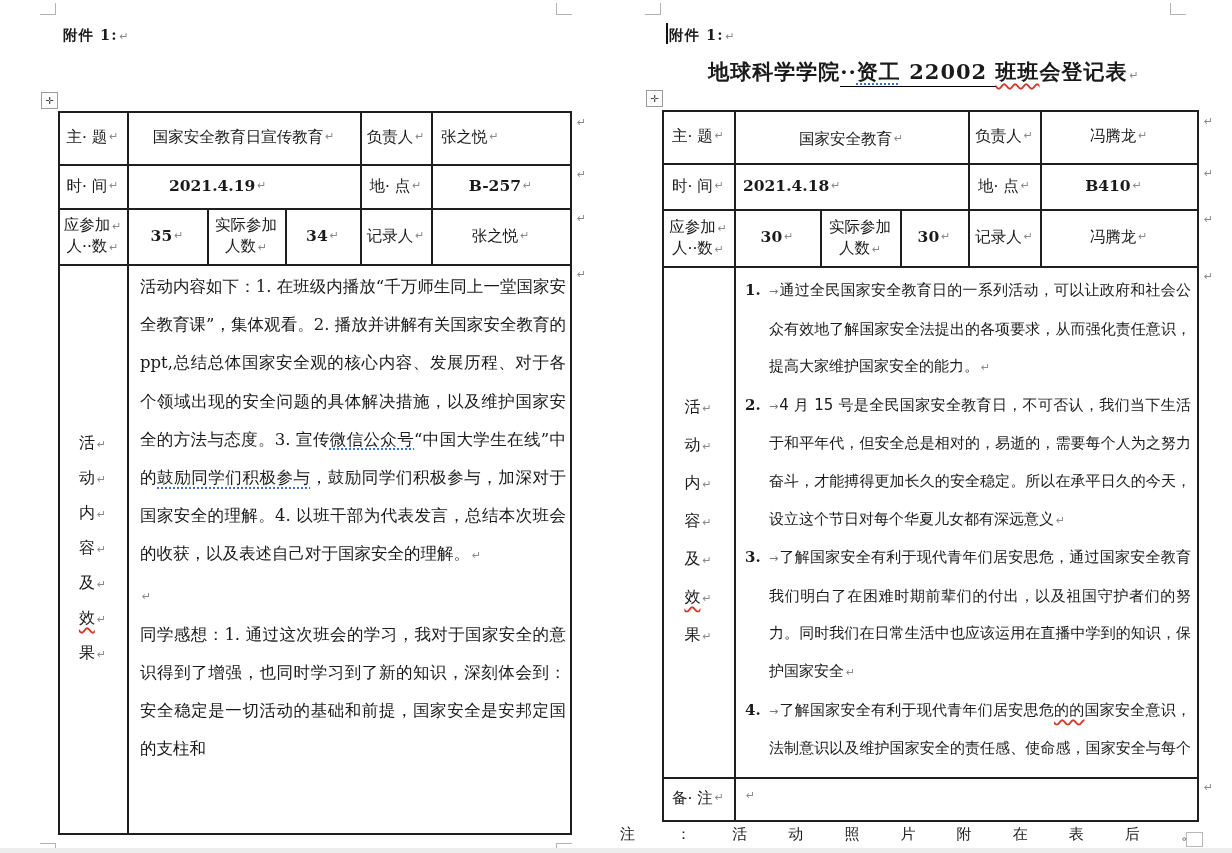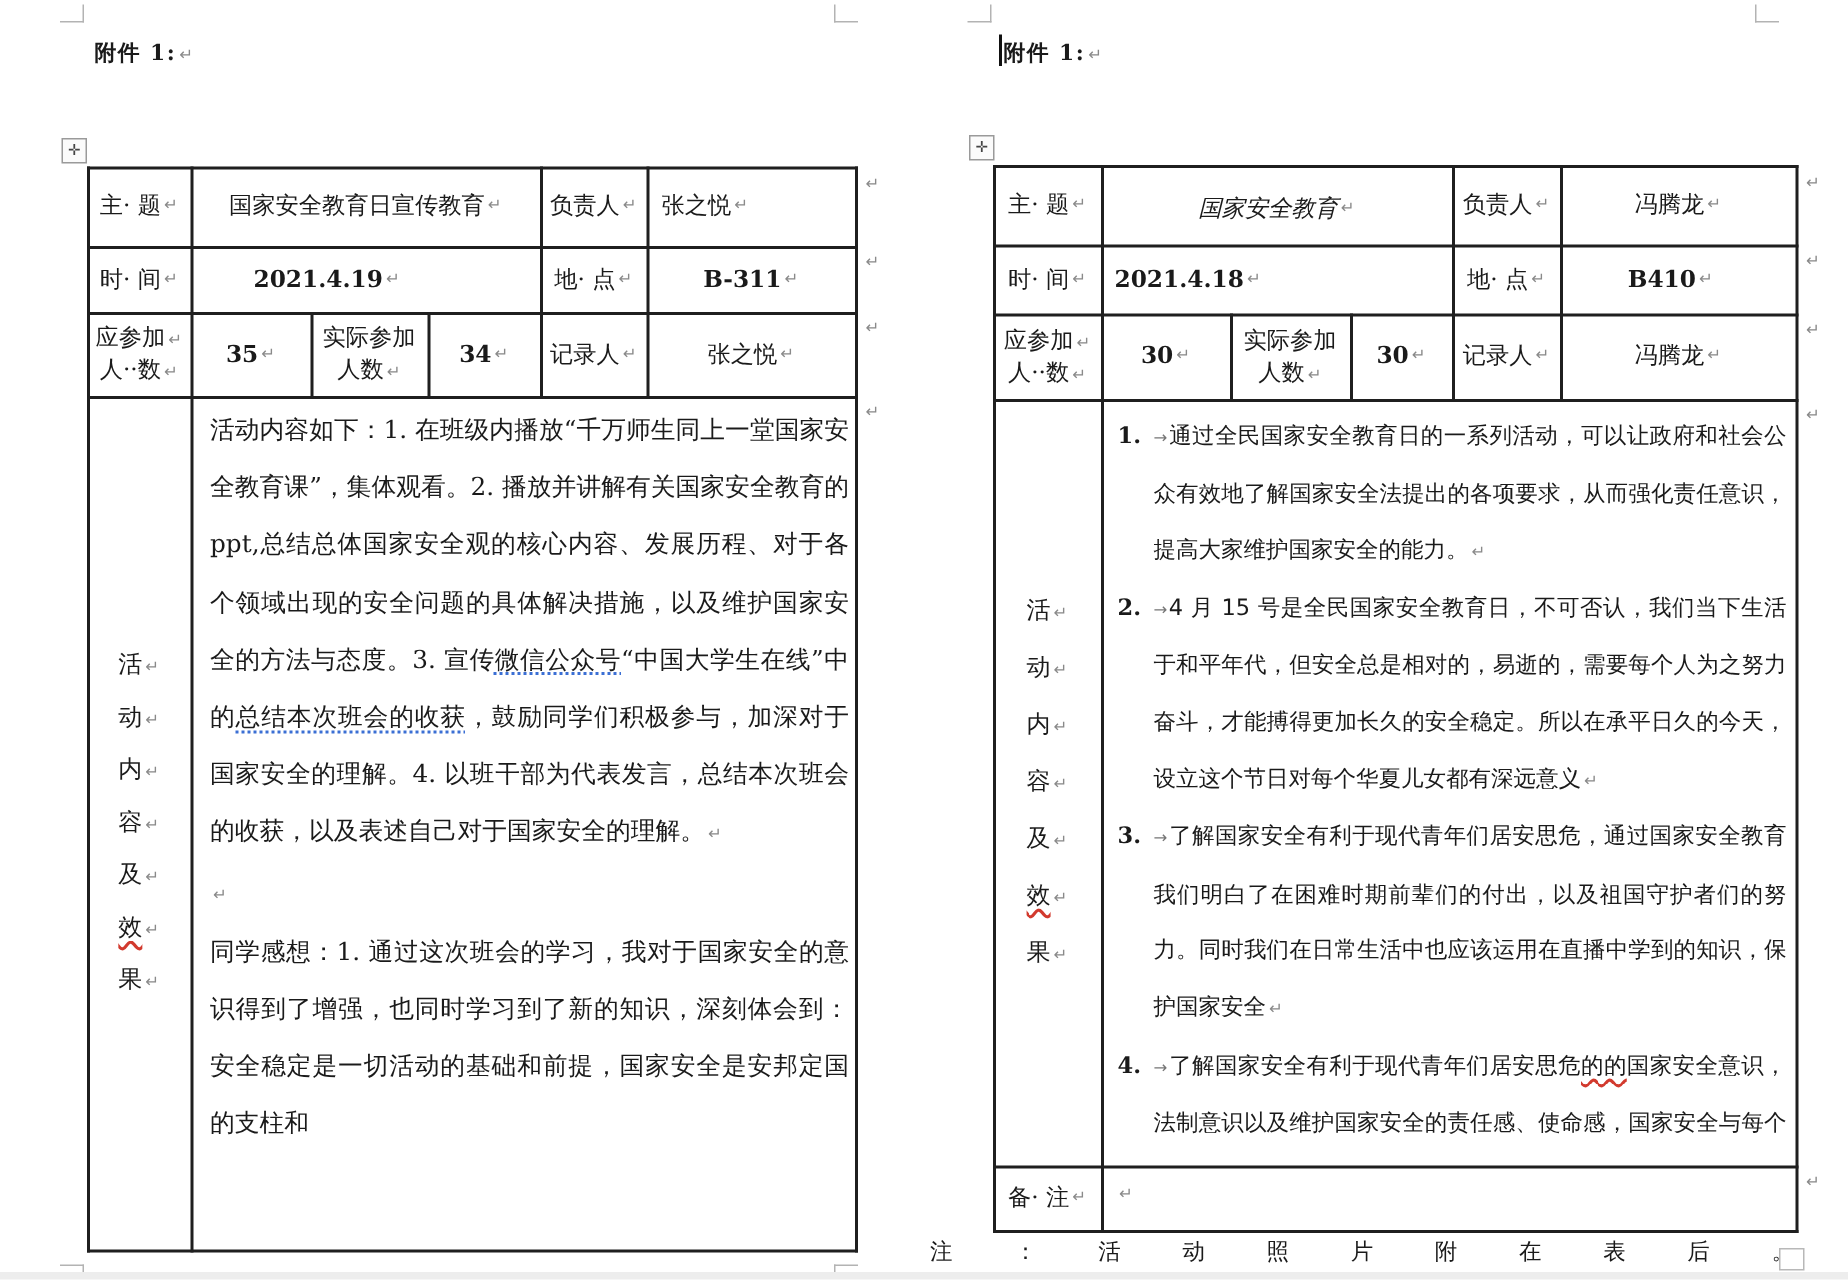--- a/index.html
+++ b/index.html
@@ -108,21 +108,21 @@
     </div>
   <div class="cell left num2" style="left:136px;top:164px;width:224px;height:44px;margin-left:33px;">
       <span>2021.4.19</span>
       <span class="pc">↵</span>
     </div>
   <div class="cell" style="left:360px;top:164px;width:71px;height:44px;">
       <span>地· 点</span>
       <span class="pc">↵</span>
     </div>
   <div class="cell num2" style="left:431px;top:164px;width:139px;height:44px;">
-      <span>B-311</span>
+      <span>B-257</span>
       <span class="pc">↵</span>
     </div>
 
   <div class="cell" style="left:58px;top:208px;width:69px;height:56px;flex-direction:column;">
     <span class="ch"><span>应参加</span><span class="pc">↵</span></span>
     <span class="ch"><span>人··数</span><span class="pc">↵</span></span>
   </div>
   <div class="cell num2" style="left:127px;top:208px;width:80px;height:56px;">
       <span>35</span>
       <span class="pc">↵</span>
@@ -148,36 +148,39 @@
     <span class="ch"><span>活</span><span class="pc">↵</span></span>
     <span class="ch"><span>动</span><span class="pc">↵</span></span>
     <span class="ch"><span>内</span><span class="pc">↵</span></span>
     <span class="ch"><span>容</span><span class="pc">↵</span></span>
     <span class="ch"><span>及</span><span class="pc">↵</span></span>
     <span class="ch"><span class="wavy-red">效</span><span class="pc">↵</span></span>
     <span class="ch"><span>果</span><span class="pc">↵</span></span>
   </div>
 
   <div class="textcell" style="left:140px;top:268px;width:426px;height:565px;overflow:hidden;">
-    <p><span>活动内容如下：1. 在班级内播放“千万师生同上一堂国家安全教育课”，集体观看。2. 播放并讲解有关国家安全教育的 ppt,总结总体国家安全观的核心内容、发展历程、对于各个领域出现的安全问题的具体解决措施，以及维护国家安全的方法与态度。3. 宣传</span><span class="ud-blue">微信公众号</span><span>“中国大学生在线”中的</span><span class="ud-blue">总结本次班会的收获</span><span>，鼓励同学们积极参与，加深对于国家安全的理解。4. 以班干部为代表发言，总结本次班会的收获，以及表述自己对于国家安全的理解。</span><span class="pc">↵</span></p>
+    <p><span>活动内容如下：1. 在班级内播放“千万师生同上一堂国家安全教育课”，集体观看。2. 播放并讲解有关国家安全教育的 ppt,总结总体国家安全观的核心内容、发展历程、对于各个领域出现的安全问题的具体解决措施，以及维护国家安全的方法与态度。3. 宣传</span><span class="ud-blue">微信公众号</span><span>“中国大学生在线”中的</span><span class="ud-blue">鼓励同学们积极参与</span><span>，鼓励同学们积极参与，加深对于国家安全的理解。4. 以班干部为代表发言，总结本次班会的收获，以及表述自己对于国家安全的理解。</span><span class="pc">↵</span></p>
     <p><span class="pc">↵</span></p>
     <p><span>同学感想：1. 通过这次班会的学习，我对于国家安全的意识得到了增强，也同时学习到了新的知识，深刻体会到：安全稳定是一切活动的基础和前提，国家安全是安邦定国的支柱和</span></p>
   </div>
 </div>
 
 <div class="page" style="left:616px;">
 
   <div class="crop" style="left:29px;top:14px;width:16px;height:1.2px;"></div>
   <div class="crop" style="left:44px;top:3px;width:1.2px;height:12px;"></div>
   <div class="crop" style="left:554px;top:14px;width:16px;height:1.2px;"></div>
   <div class="crop" style="left:554px;top:3px;width:1.2px;height:12px;"></div>
 
   <div class="cursor" style="left:50px;top:23px;height:21px;"></div>
   <div class="attach" style="left:53px;top:26px;"><span>附件 1:</span><span class="pc">↵</span></div>
 
+  <div class="title" style="top:58px;">
+    <span>地球科学学院</span><span class="ud"><span>··</span><span class="ud-blue">资工</span><span> 22002 </span></span><span class="wavy-red">班班</span><span>会登记表</span><span class="pc">↵</span>
+  </div>
 
   <div class="handle" style="left:30px;top:90px;">
       <span>✛</span>
     </div>
 
   <div>
     <div class="ln" style="left:46px;top:110px;width:537px;height:2px;"></div>
     <div class="ln" style="left:46px;top:163px;width:537px;height:2px;"></div>
     <div class="ln" style="left:46px;top:209px;width:537px;height:2px;"></div>
     <div class="ln" style="left:46px;top:266px;width:537px;height:2px;"></div>
@@ -195,21 +198,21 @@
   <span class="pca" style="left:588px;top:115px;">↵</span>
   <span class="pca" style="left:588px;top:167px;">↵</span>
   <span class="pca" style="left:588px;top:213px;">↵</span>
   <span class="pca" style="left:588px;top:270px;">↵</span>
   <span class="pca" style="left:588px;top:781px;">↵</span>
 
   <div class="cell" style="left:46px;top:110px;width:72px;height:53px;">
       <span>主· 题</span>
       <span class="pc">↵</span>
     </div>
-  <div class="cell" style="left:118px;top:110px;width:234px;height:59px;font-style:italic;">
+  <div class="cell" style="left:118px;top:110px;width:234px;height:59px;">
       <span>国家安全教育</span>
       <span class="pc">↵</span>
     </div>
   <div class="cell" style="left:352px;top:110px;width:72px;height:53px;">
       <span>负责人</span>
       <span class="pc">↵</span>
     </div>
   <div class="cell" style="left:424px;top:110px;width:157px;height:53px;">
       <span>冯腾龙</span>
       <span class="pc">↵</span>

